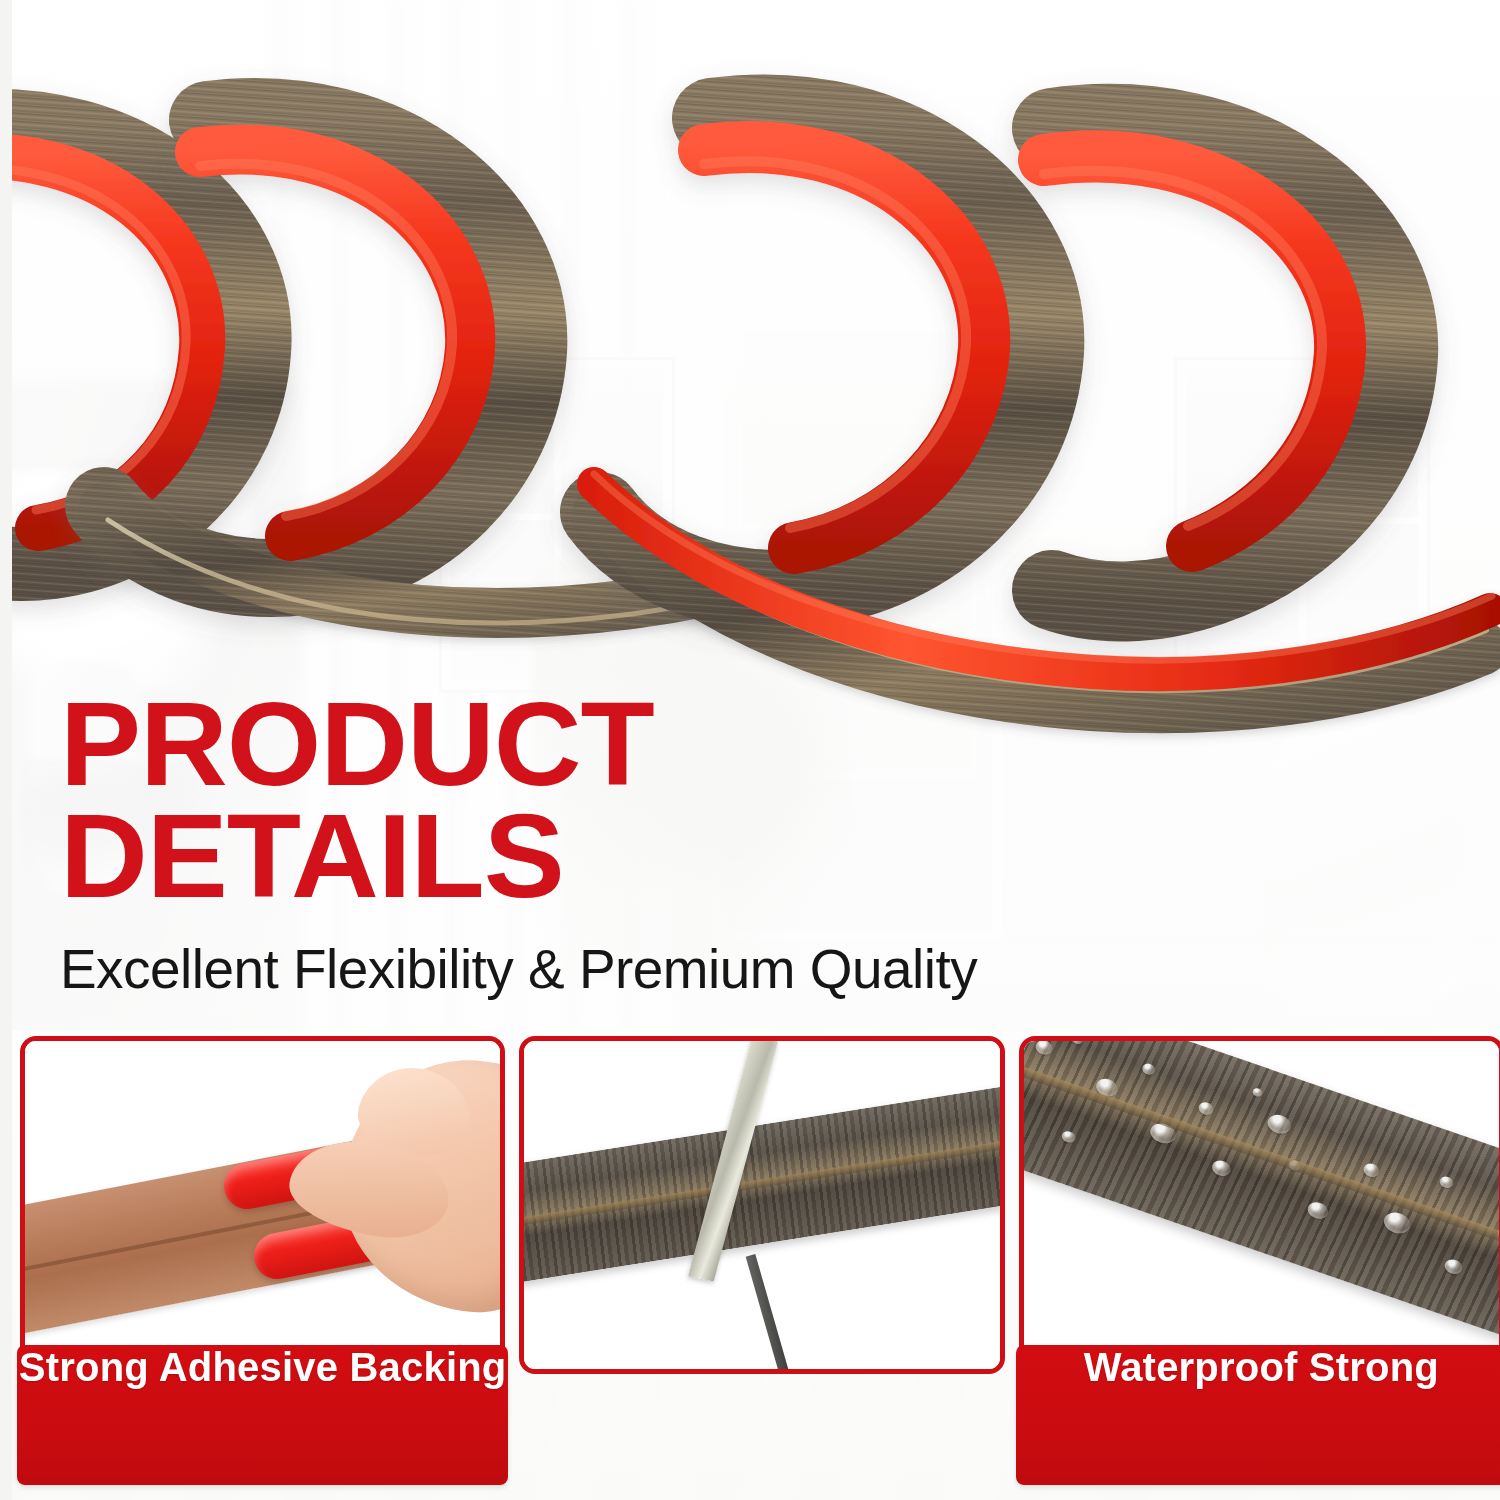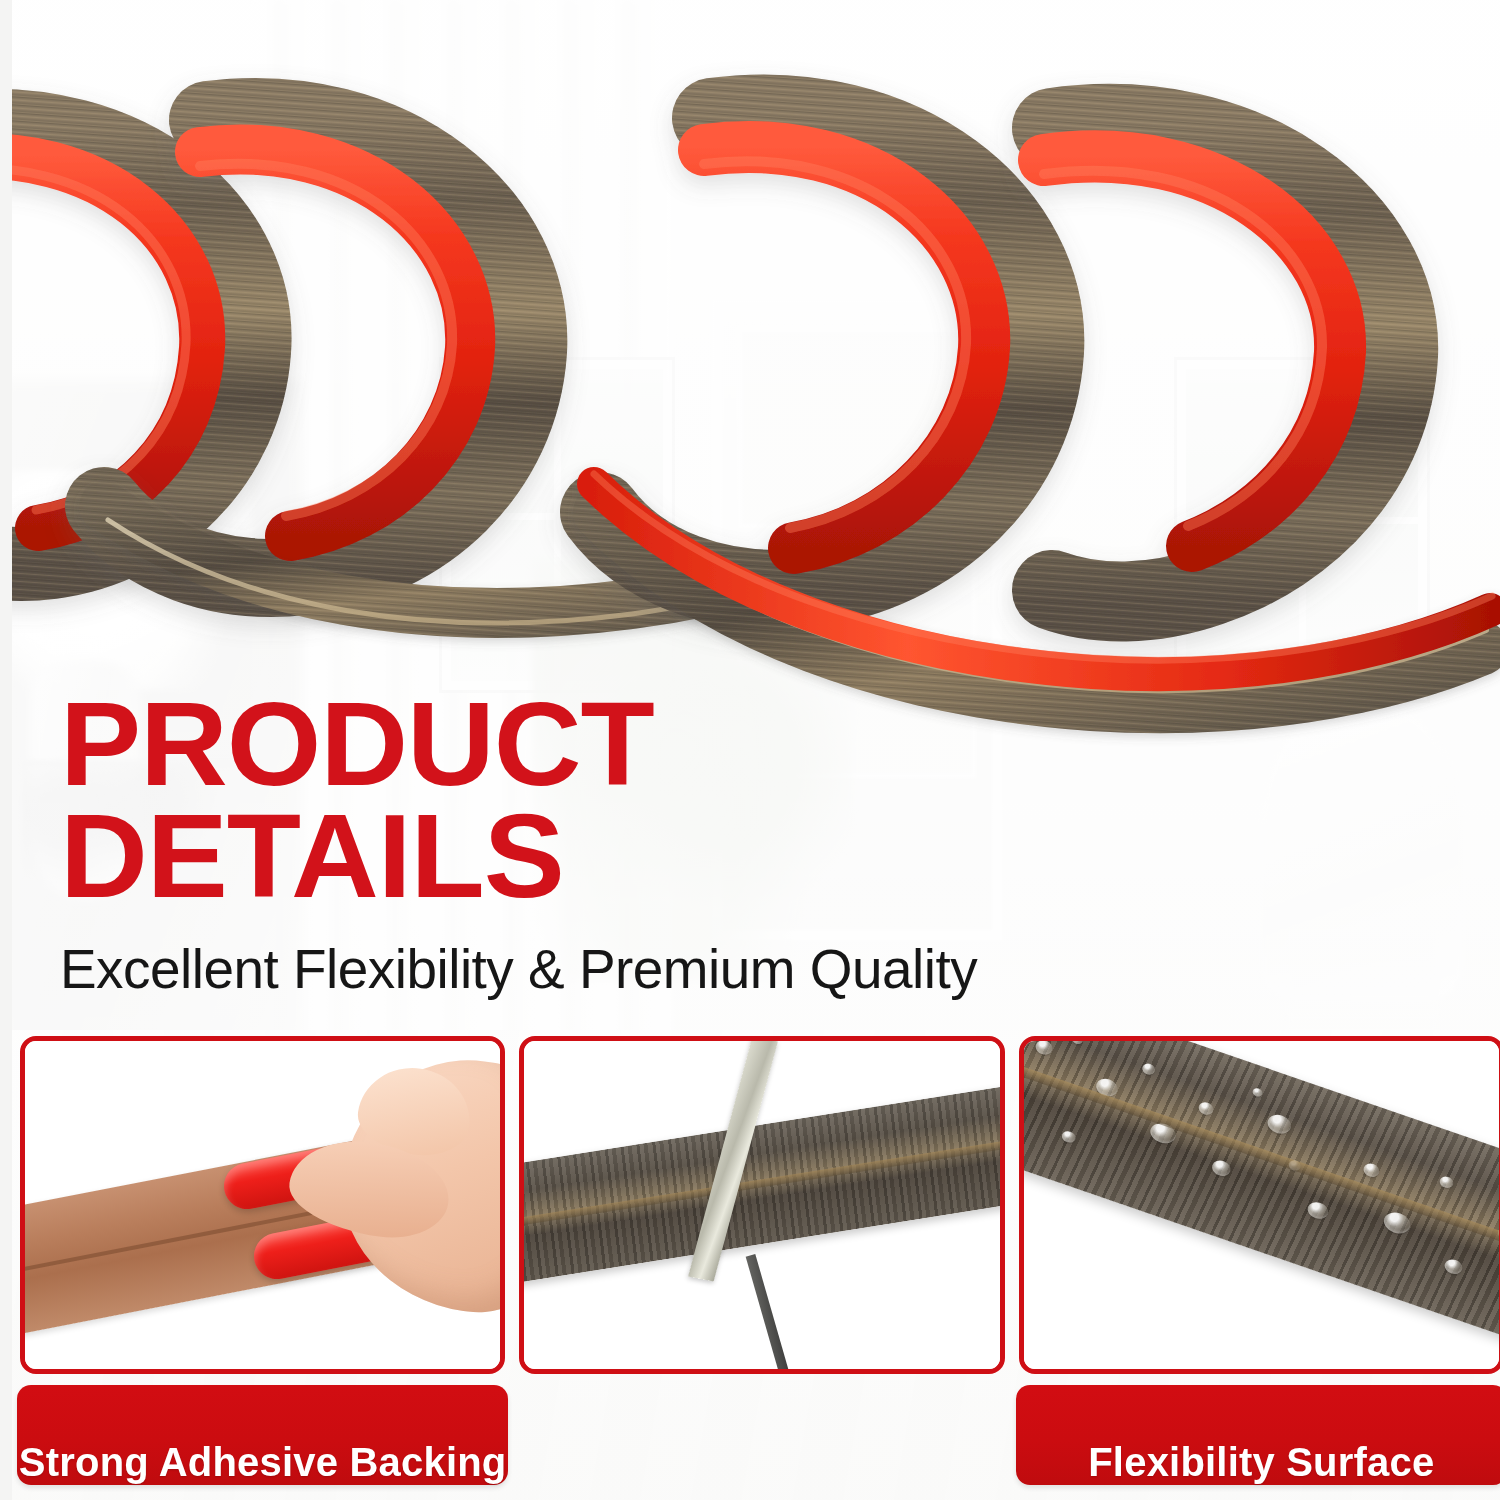--- a/index.html
+++ b/index.html
@@ -184,24 +184,24 @@
   .card-media{
     position:absolute; inset:0;
     border-radius:11px;
     overflow:hidden;
     background:#ffffff;
   }
   .card-label{
     position:absolute;
     left:-8px; right:-8px;
     bottom:-116px;
-    height:100px;
+    height:140px;
     background:linear-gradient(180deg,#d20d12 0%,#cb0c10 55%,#bf0b0e 100%);
-    border-radius:14px;
-    display:flex; align-items:flex-end; justify-content:center;
+    border-radius:8px;
+    display:flex; align-items:flex-start; justify-content:center;
     box-shadow:0 3px 5px rgba(0,0,0,.10);
   }
   .card-label span{
     color:#ffffff;
     font-family:"Liberation Sans", sans-serif;
     font-weight:700;
     font-size:40px;
     letter-spacing:.2px;
     text-shadow:0 1px 2px rgba(0,0,0,.18);
     white-space:nowrap;
@@ -478,19 +478,19 @@
           <div class="drop" style="left:428px; top:94px;  width:27px; height:20px;"></div>
           <div class="drop" style="left:468px; top:44px;  width:14px; height:11px;"></div>
           <div class="drop" style="left:500px; top:120px; width:18px; height:14px;"></div>
           <div class="drop" style="left:540px; top:70px;  width:23px; height:17px;"></div>
           <div class="drop" style="left:96px;  top:124px; width:14px; height:11px;"></div>
           <div class="drop" style="left:262px; top:22px;  width:10px; height:8px;"></div>
 
         </div>
       </div>
       <div class="card-label">
-        <span>Flexibility Surface</span>
+        <span>Waterproof Strong</span>
       </div>
     </div>
 
   </div>
 
 </div>
 
 </body></html>

